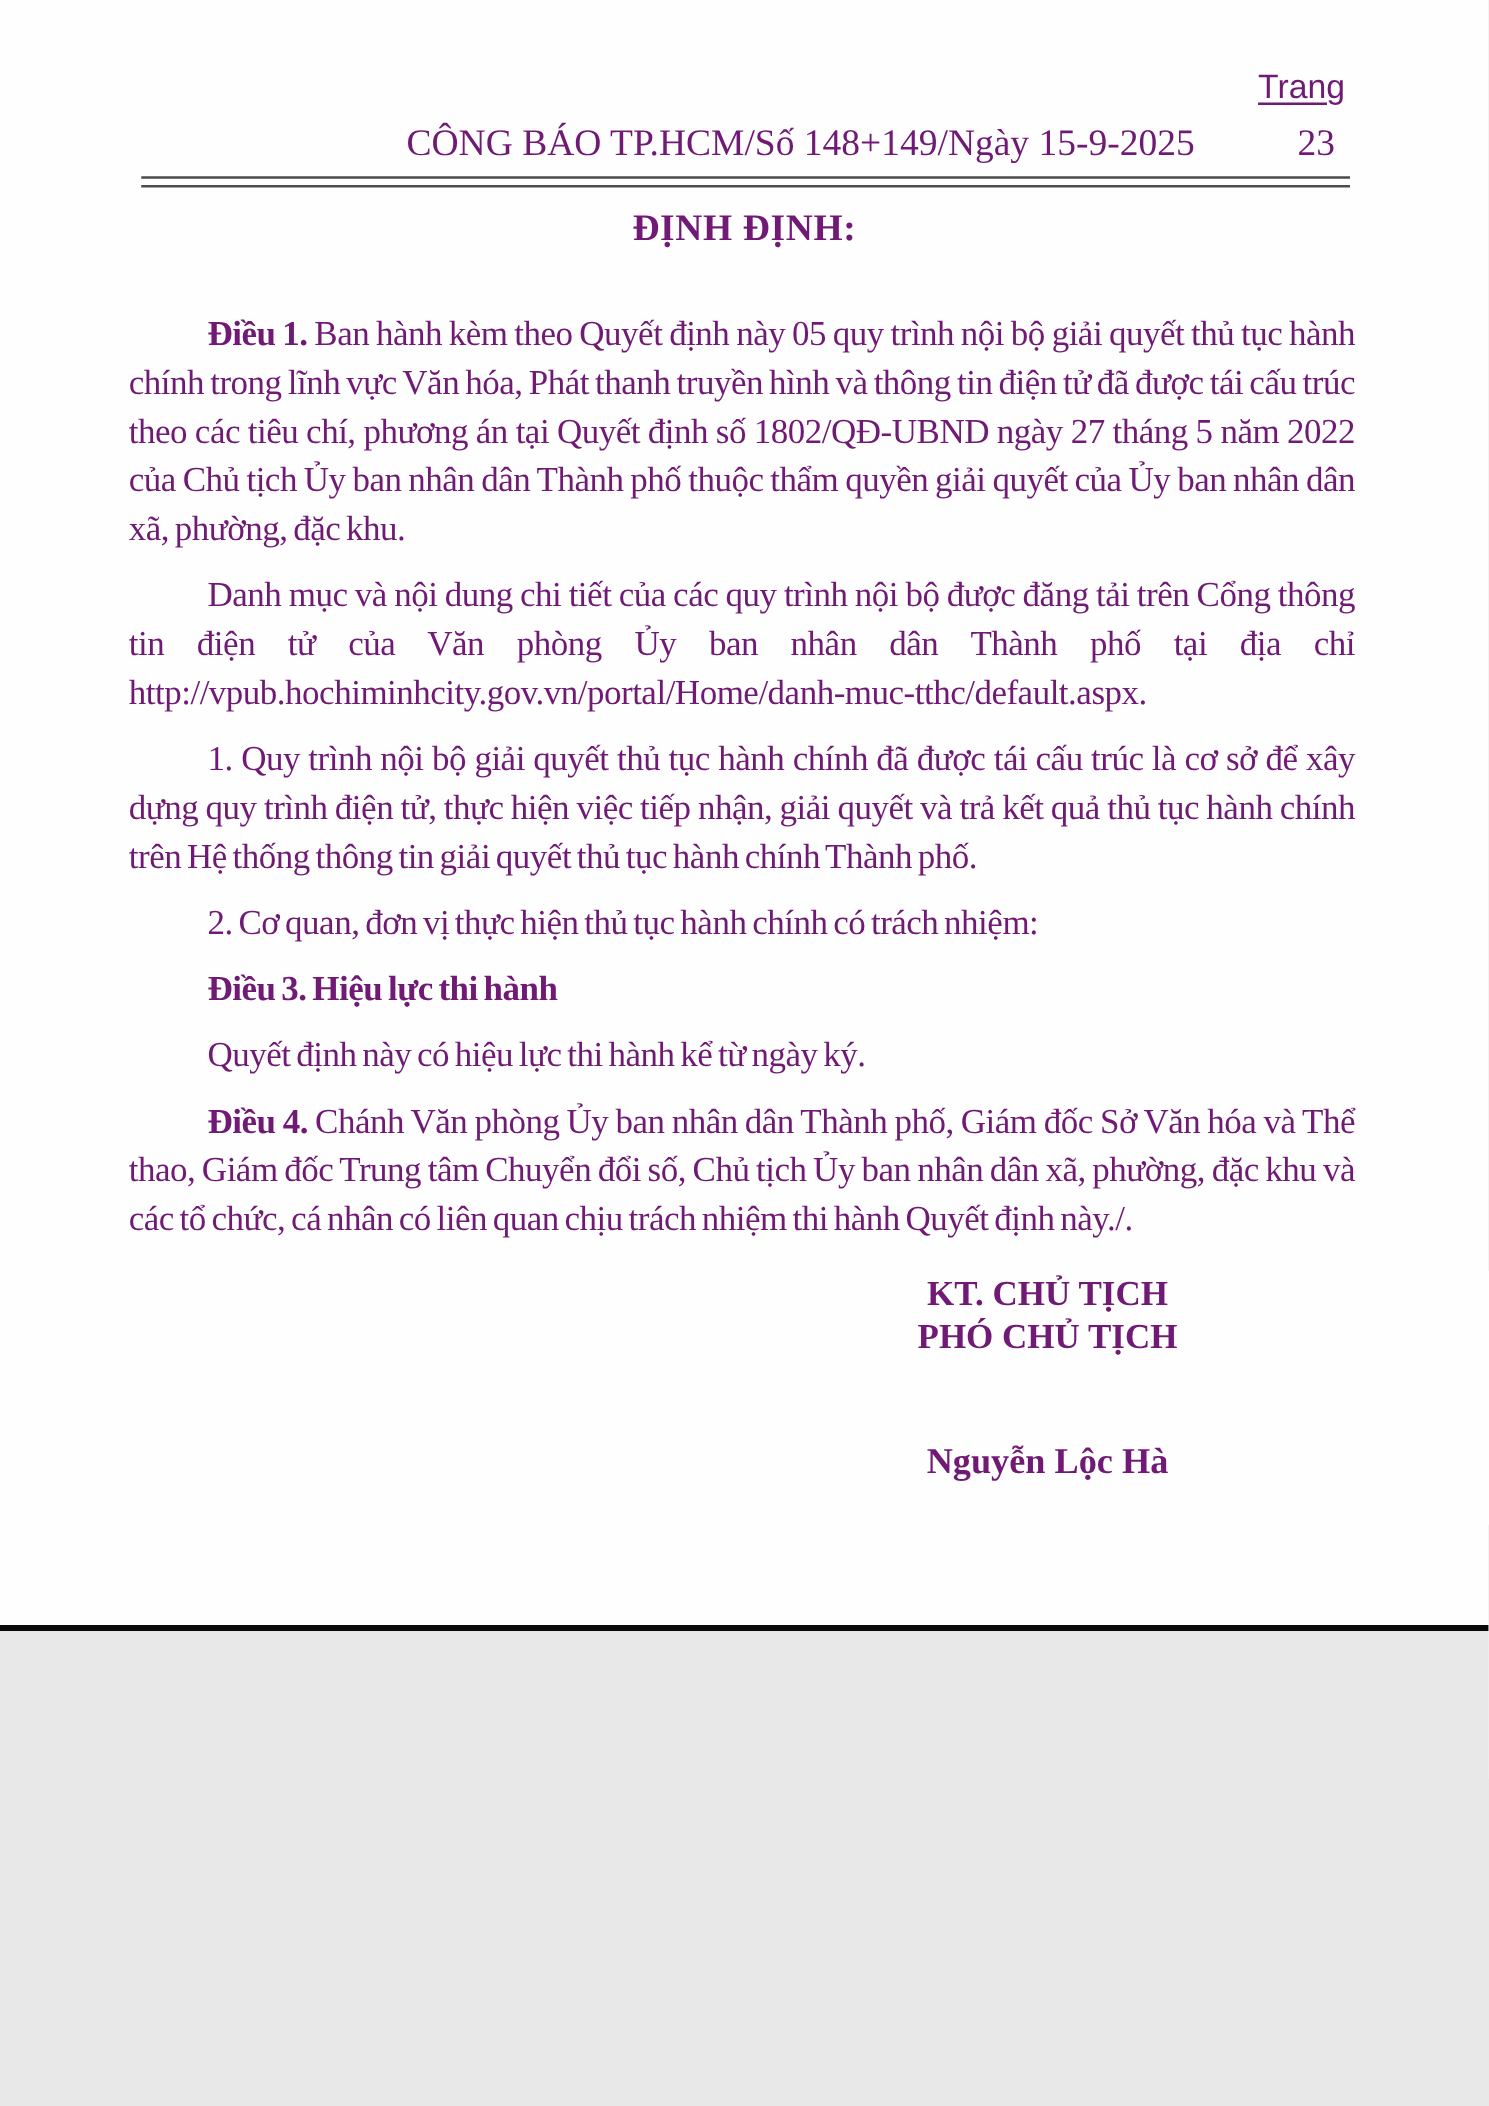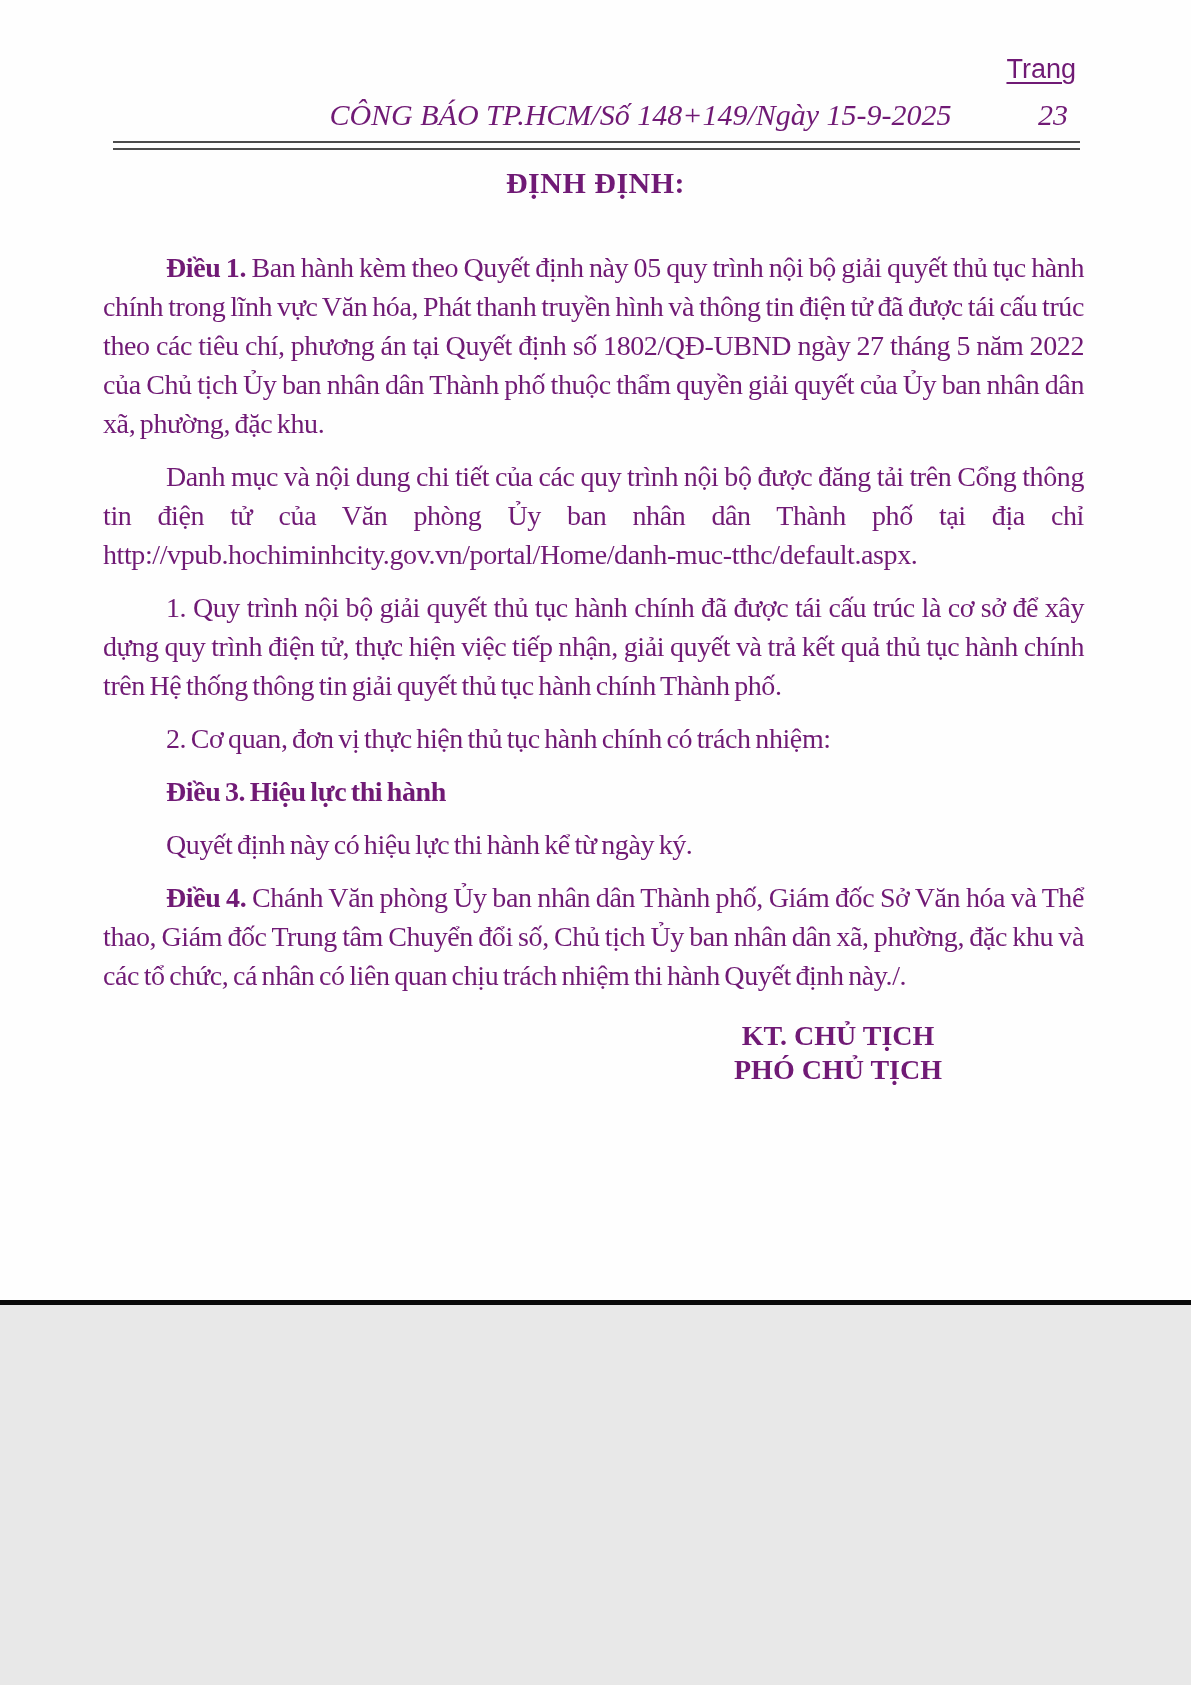--- a/index.html
+++ b/index.html
@@ -17,21 +17,21 @@
   .trang-line{
     text-align:right;
     font-family:"Liberation Sans", sans-serif;
     font-size:27px;line-height:30px;
     padding-right:4px;
   }
   .trang-line span{text-decoration:underline;text-underline-offset:4px;}
   .header-row{
     display:flex;align-items:flex-end;
     margin-top:14px;
-    font-size:30px;line-height:34px;font-style:italic;
+    font-size:30px;line-height:34px;
   }
   .header-spacer{width:190px;}
   .header-center{flex:1;text-align:center;white-space:nowrap;}
   .header-page{width:90px;text-align:right;padding-right:12px;}
   .double-rule{
     margin-top:9px;height:5px;
     border-top:2px solid #4c4c4c;
     border-bottom:2px solid #4c4c4c;
   }
   
@@ -91,17 +91,18 @@
     <p><span class="lead"></span><span>1. Quy trình nội bộ giải quyết thủ tục hành chính đã được tái cấu trúc là cơ sở để xây dựng quy trình điện tử, thực hiện việc tiếp nhận, giải quyết và trả kết quả thủ tục hành chính trên Hệ thống thông tin giải quyết thủ tục hành chính Thành phố.</span></p>
     <p><span class="lead"></span><span>2. Cơ quan, đơn vị thực hiện thủ tục hành chính có trách nhiệm:</span></p>
     <p class="heading"><span class="lead">Điều 3. Hiệu lực thi hành</span><span></span></p>
     <p><span class="lead"></span><span>Quyết định này có hiệu lực thi hành kể từ ngày ký.</span></p>
     <p><span class="lead">Điều 4.</span><span> Chánh Văn phòng Ủy ban nhân dân Thành phố, Giám đốc Sở Văn hóa và Thể thao, Giám đốc Trung tâm Chuyển đổi số, Chủ tịch Ủy ban nhân dân xã, phường, đặc khu và các tổ chức, cá nhân có liên quan chịu trách nhiệm thi hành Quyết định này./.</span></p>
   </div>
 
   <div class="signature">
     <div>KT. CHỦ TỊCH</div>
     <div>PHÓ CHỦ TỊCH</div>
+    <div class="sig-name">Nguyễn Lộc Hà</div>
   </div>
 
   <div class="bottom-bar"></div>
 
 </div>
 
 </body></html>

